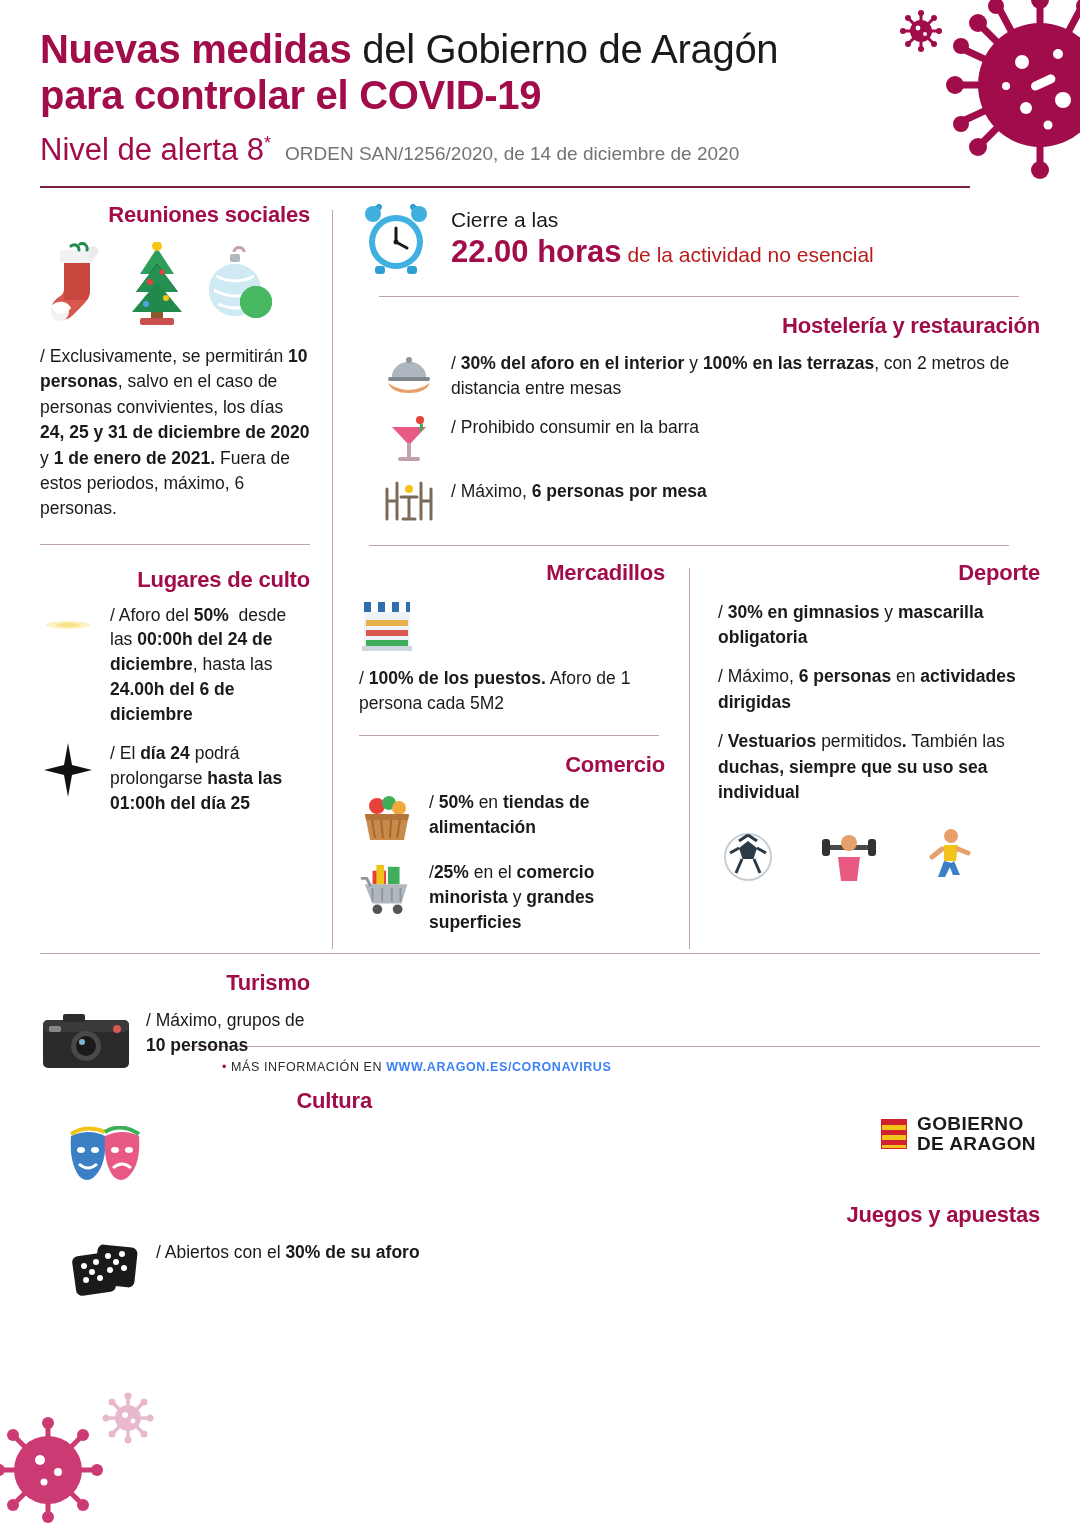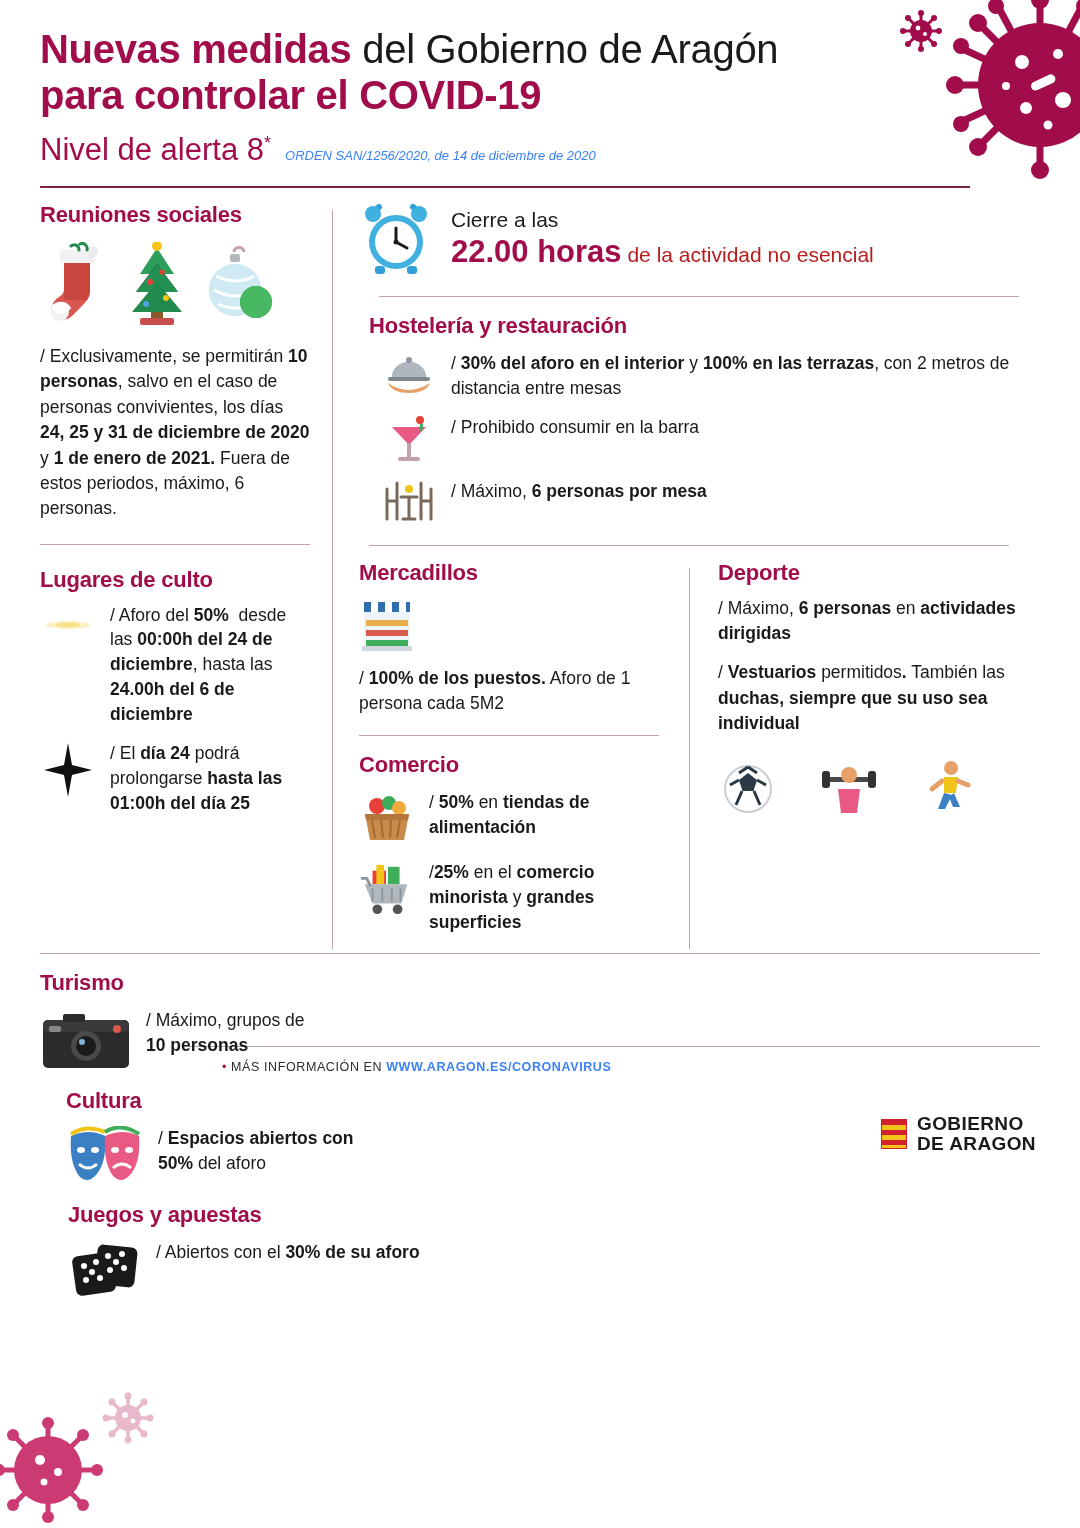--- a/index.html
+++ b/index.html
@@ -55,23 +55,22 @@
   }
   .alert-level {
     font-size: 31px;
     color: #a10c4a;
     font-weight: 400;
   }
   .alert-level sup {
     font-size: 18px;
   }
   .order-ref {
-    font-size: 13px;
-    font-style: italic;
-    color: #3b82f6;
+    font-size: 19px;
+    color: #737373;
   }
   .header-rule {
     margin: 18px 40px 0 40px;
     border-top: 2px solid #7b2342;
     width: 930px;
   }
 
   
   .content {
     display: flex;
@@ -96,20 +95,21 @@
     padding-left: 26px;
     box-sizing: border-box;
   }
 
   h2.sec {
     color: #a10c4a;
     font-size: 22px;
     font-weight: bold;
     margin: 0 0 10px 0;
     letter-spacing: -0.2px;
+    text-align: right;
   }
   .hr {
     border-top: 1px solid #c2a0ad;
     margin: 22px 0;
   }
   .hr.short {
     width: 270px;
   }
 
   p.txt {
@@ -606,20 +606,21 @@
               </svg>
             </div>
             <div class="body"><span class="slash">/</span><b>25%</b> en el <b>comercio minorista</b> y <b>grandes superficies</b></div>
           </div>
         </div>
 
         <div class="vline"></div>
 
         <div class="sub-right">
           <h2 class="sec">Deporte</h2>
+          <p class="txt" style="margin-top:14px;"><span class="slash">/ </span><b>30% en gimnasios</b> y <b>mascarilla obligatoria</b></p>
           <p class="txt"><span class="slash">/ </span>Máximo, <b>6 personas</b> en <b>actividades dirigidas</b></p>
           <p class="txt"><span class="slash">/ </span><b>Vestuarios</b> permitidos<b>.</b> También las <b>duchas, siempre que su uso sea individual</b></p>
 
           <div class="emoji-row" style="height:64px; gap:46px; margin-top:10px;">
             <span>
               <svg width="52" height="52" viewBox="0 0 52 52" class="icon-svg">
                 <circle cx="26" cy="26" r="23" fill="#ffffff" stroke="#c7ced4" stroke-width="2"></circle>
                 <path d="M26 10 l9 7 -3.5 11 h-11 L17 17z" fill="#2b3a45"></path>
                 <path d="M26 4 l-9 6 M26 4 l9 6 M8 22 l9 -5 M44 22 l-9 -5 M14 42 l6 -14 M38 42 l-6 -14" stroke="#2b3a45" stroke-width="3" fill="none"></path>
               </svg>
@@ -686,21 +687,20 @@
                 <ellipse cx="28" cy="24" rx="4" ry="3"></ellipse>
               <ellipse cx="48" cy="24" rx="4" ry="3"></ellipse>
                 <ellipse cx="62" cy="24" rx="4" ry="3"></ellipse>
             </g>
             <path d="M12 38 q9 8 18 0" stroke="#fff" stroke-width="3" fill="none"></path>
             <path d="M46 42 q9 -8 18 0" stroke="#fff" stroke-width="3" fill="none"></path>
             <path d="M4 8 q16 -10 34 -2" stroke="#f0c419" stroke-width="4" fill="none"></path>
             <path d="M38 6 q16 -10 34 2" stroke="#3fae5a" stroke-width="4" fill="none"></path>
           </svg>
         </div>
-        <div class="body"><span class="slash">/ </span><b>Espacios abiertos con 50%</b> del aforo</div>
       </div>
     </div>
 
     <div class="vline" style="margin-top:0;"></div>
 
     <div class="b-cell b3">
       <h2 class="sec">Juegos y apuestas</h2>
       <div class="item" style="margin-top:12px;">
         <div class="ico" style="width:74px;">
           <svg width="70" height="66" viewBox="0 0 70 66" class="icon-svg">

